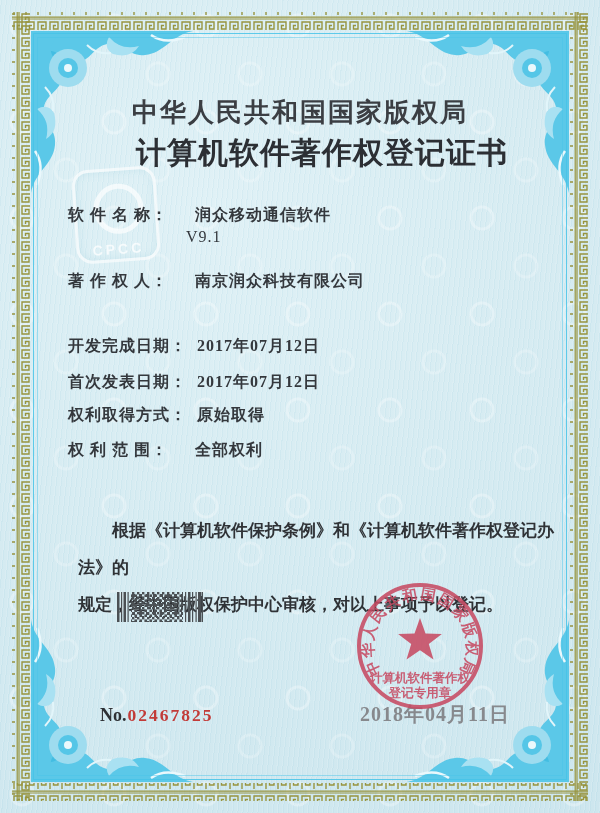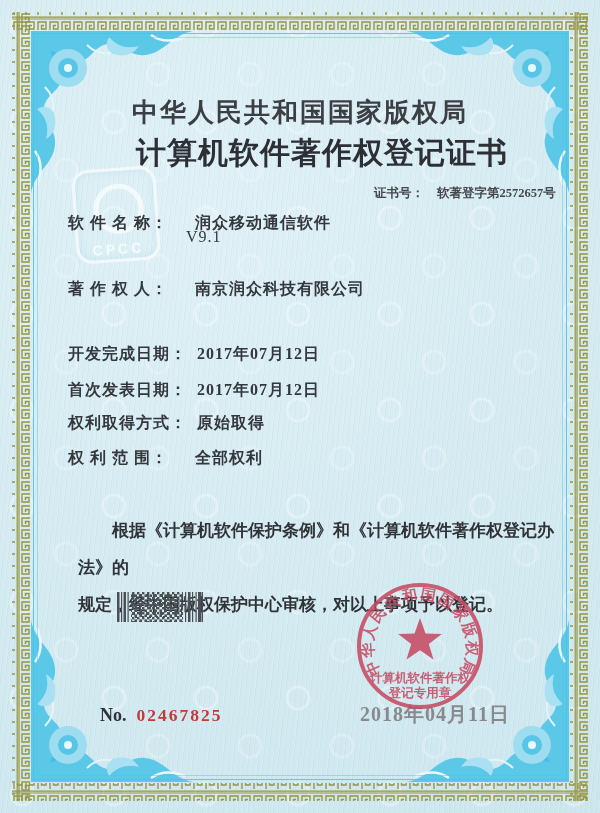--- a/index.html
+++ b/index.html
@@ -21,21 +21,21 @@
   .frame2{position:absolute;inset:37px;border:1px solid rgba(70,195,232,.45);pointer-events:none;}
 
   .title-issuer{position:absolute;left:0;right:0;top:95px;text-align:center;
     font-size:26px;font-weight:700;letter-spacing:2px;color:#3b3e43;}
   .title-main{position:absolute;left:0;right:0;top:133px;text-align:center;
     font-size:30px;font-weight:800;letter-spacing:1px;color:#2c2f34;padding-left:44px;}
   .certno{position:absolute;left:374px;top:185px;font-size:12.5px;color:#45474b;font-weight:600;}
   .certno .vl{margin-left:13px;}
 
   .frow{position:absolute;left:68px;font-size:16px;font-weight:700;color:#34383d;letter-spacing:1px;white-space:nowrap;}
-  .frow .lb{display:inline-block;min-width:117px;margin-top:8px;}
+  .frow .lb{display:inline-block;min-width:117px;}
   .frow .vl{margin-left:10px;}
   .frow-cont{position:absolute;left:186px;font-size:16px;font-weight:400;color:#34383d;letter-spacing:1px;}
 
   .statement{position:absolute;left:78px;top:512px;width:480px;font-size:17px;
     font-weight:600;color:#2f3236;line-height:37px;}
   .statement .ln1{text-indent:34px;}
 
   .watermark{position:absolute;left:74px;top:168px;width:84px;height:94px;
     transform:rotate(-4deg);opacity:.8;pointer-events:none;}
   .wm-box{position:absolute;inset:0;border:3px solid rgba(255,255,255,.8);border-radius:16px;
@@ -43,21 +43,21 @@
   .wm-ring{position:absolute;left:50%;top:40%;width:40px;height:40px;margin:-22px 0 0 -22px;
     border:5px solid rgba(255,255,255,.85);border-radius:50%;}
   .wm-text{position:absolute;left:0;right:0;bottom:5px;text-align:center;color:rgba(255,255,255,.92);
     font-weight:700;font-size:14px;letter-spacing:3px;font-family:"Liberation Sans",sans-serif;}
 
   .barcode{position:absolute;left:117px;top:592px;}
   .issue-date{position:absolute;left:360px;top:701px;font-size:20px;letter-spacing:1px;
     color:#87898d;font-weight:700;z-index:1;}
   .seal{position:absolute;left:353px;top:579px;z-index:2;}
   .serial{position:absolute;left:100px;top:705px;font-size:18px;font-weight:700;color:#2e3135;}
-  .serial .num{margin-left:10px;color:#c23b38;letter-spacing:2px;font-size:17.5px;}
+  .serial .num{margin-left:1px;color:#c23b38;letter-spacing:2px;font-size:17.5px;}
 </style>
 </head>
 <body>
 
 <div class="paper">
   <div class="texture"></div>
 
   <svg class="border-svg" width="600" height="813" viewBox="0 0 600 813" aria-hidden="true">
     <defs>
       <pattern id="gkh" width="12" height="18" patternUnits="userSpaceOnUse">
@@ -98,23 +98,20 @@
   <div class="watermark">
     <div class="wm-box">
       <div class="wm-ring"></div>
     </div>
     <div class="wm-text">CPCC</div>
   </div>
 
   <div class="title-issuer">中华人民共和国国家版权局</div>
   <div class="title-main">计算机软件著作权登记证书</div>
 
-  <div class="certno">
-    <span class="lb">证书号：</span><span class="vl">软著登字第2572657号</span>
-  </div>
 
   <div class="frow" style="top:205px">
     <span class="lb">软 件 名 称：</span><span class="vl">润众移动通信软件</span>
   </div>
   <div class="frow-cont" style="top:228px">V9.1</div>
   <div class="frow" style="top:271px">
     <span class="lb">著 作 权 人：</span><span class="vl">南京润众科技有限公司</span>
   </div>
   <div class="frow" style="top:336px">
     <span class="lb">开发完成日期：</span><span class="vl">2017年07月12日</span>

